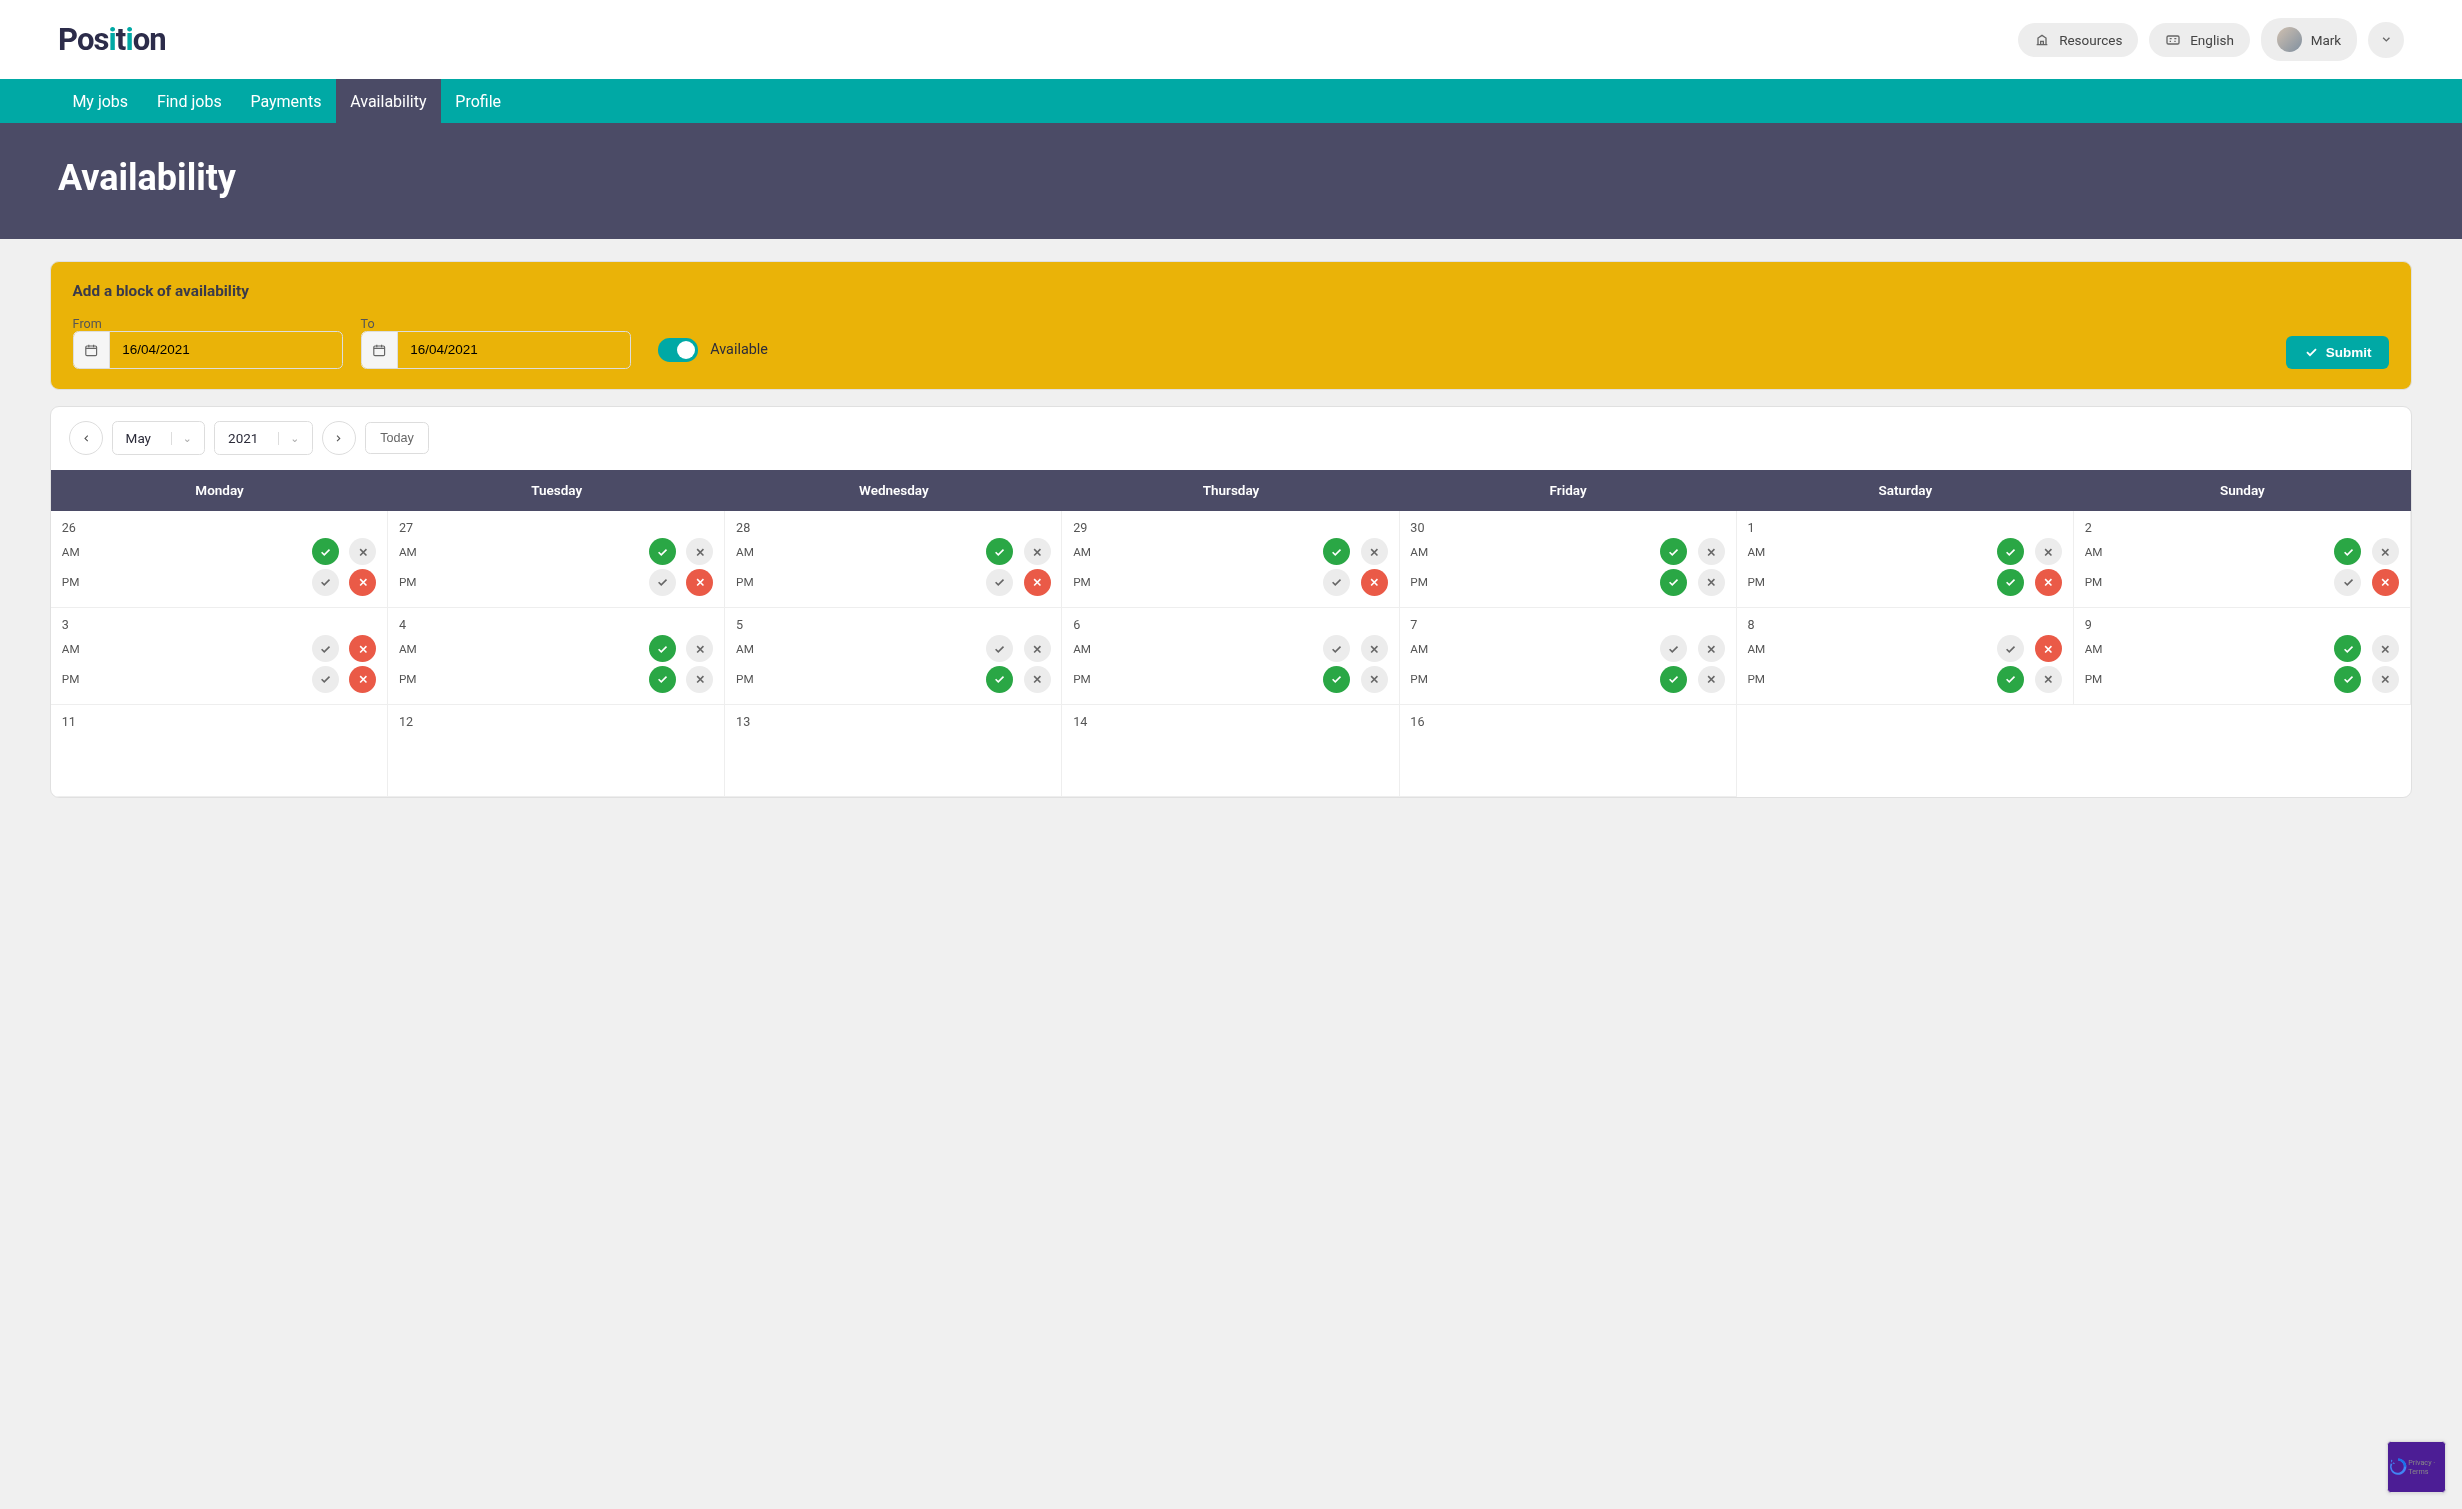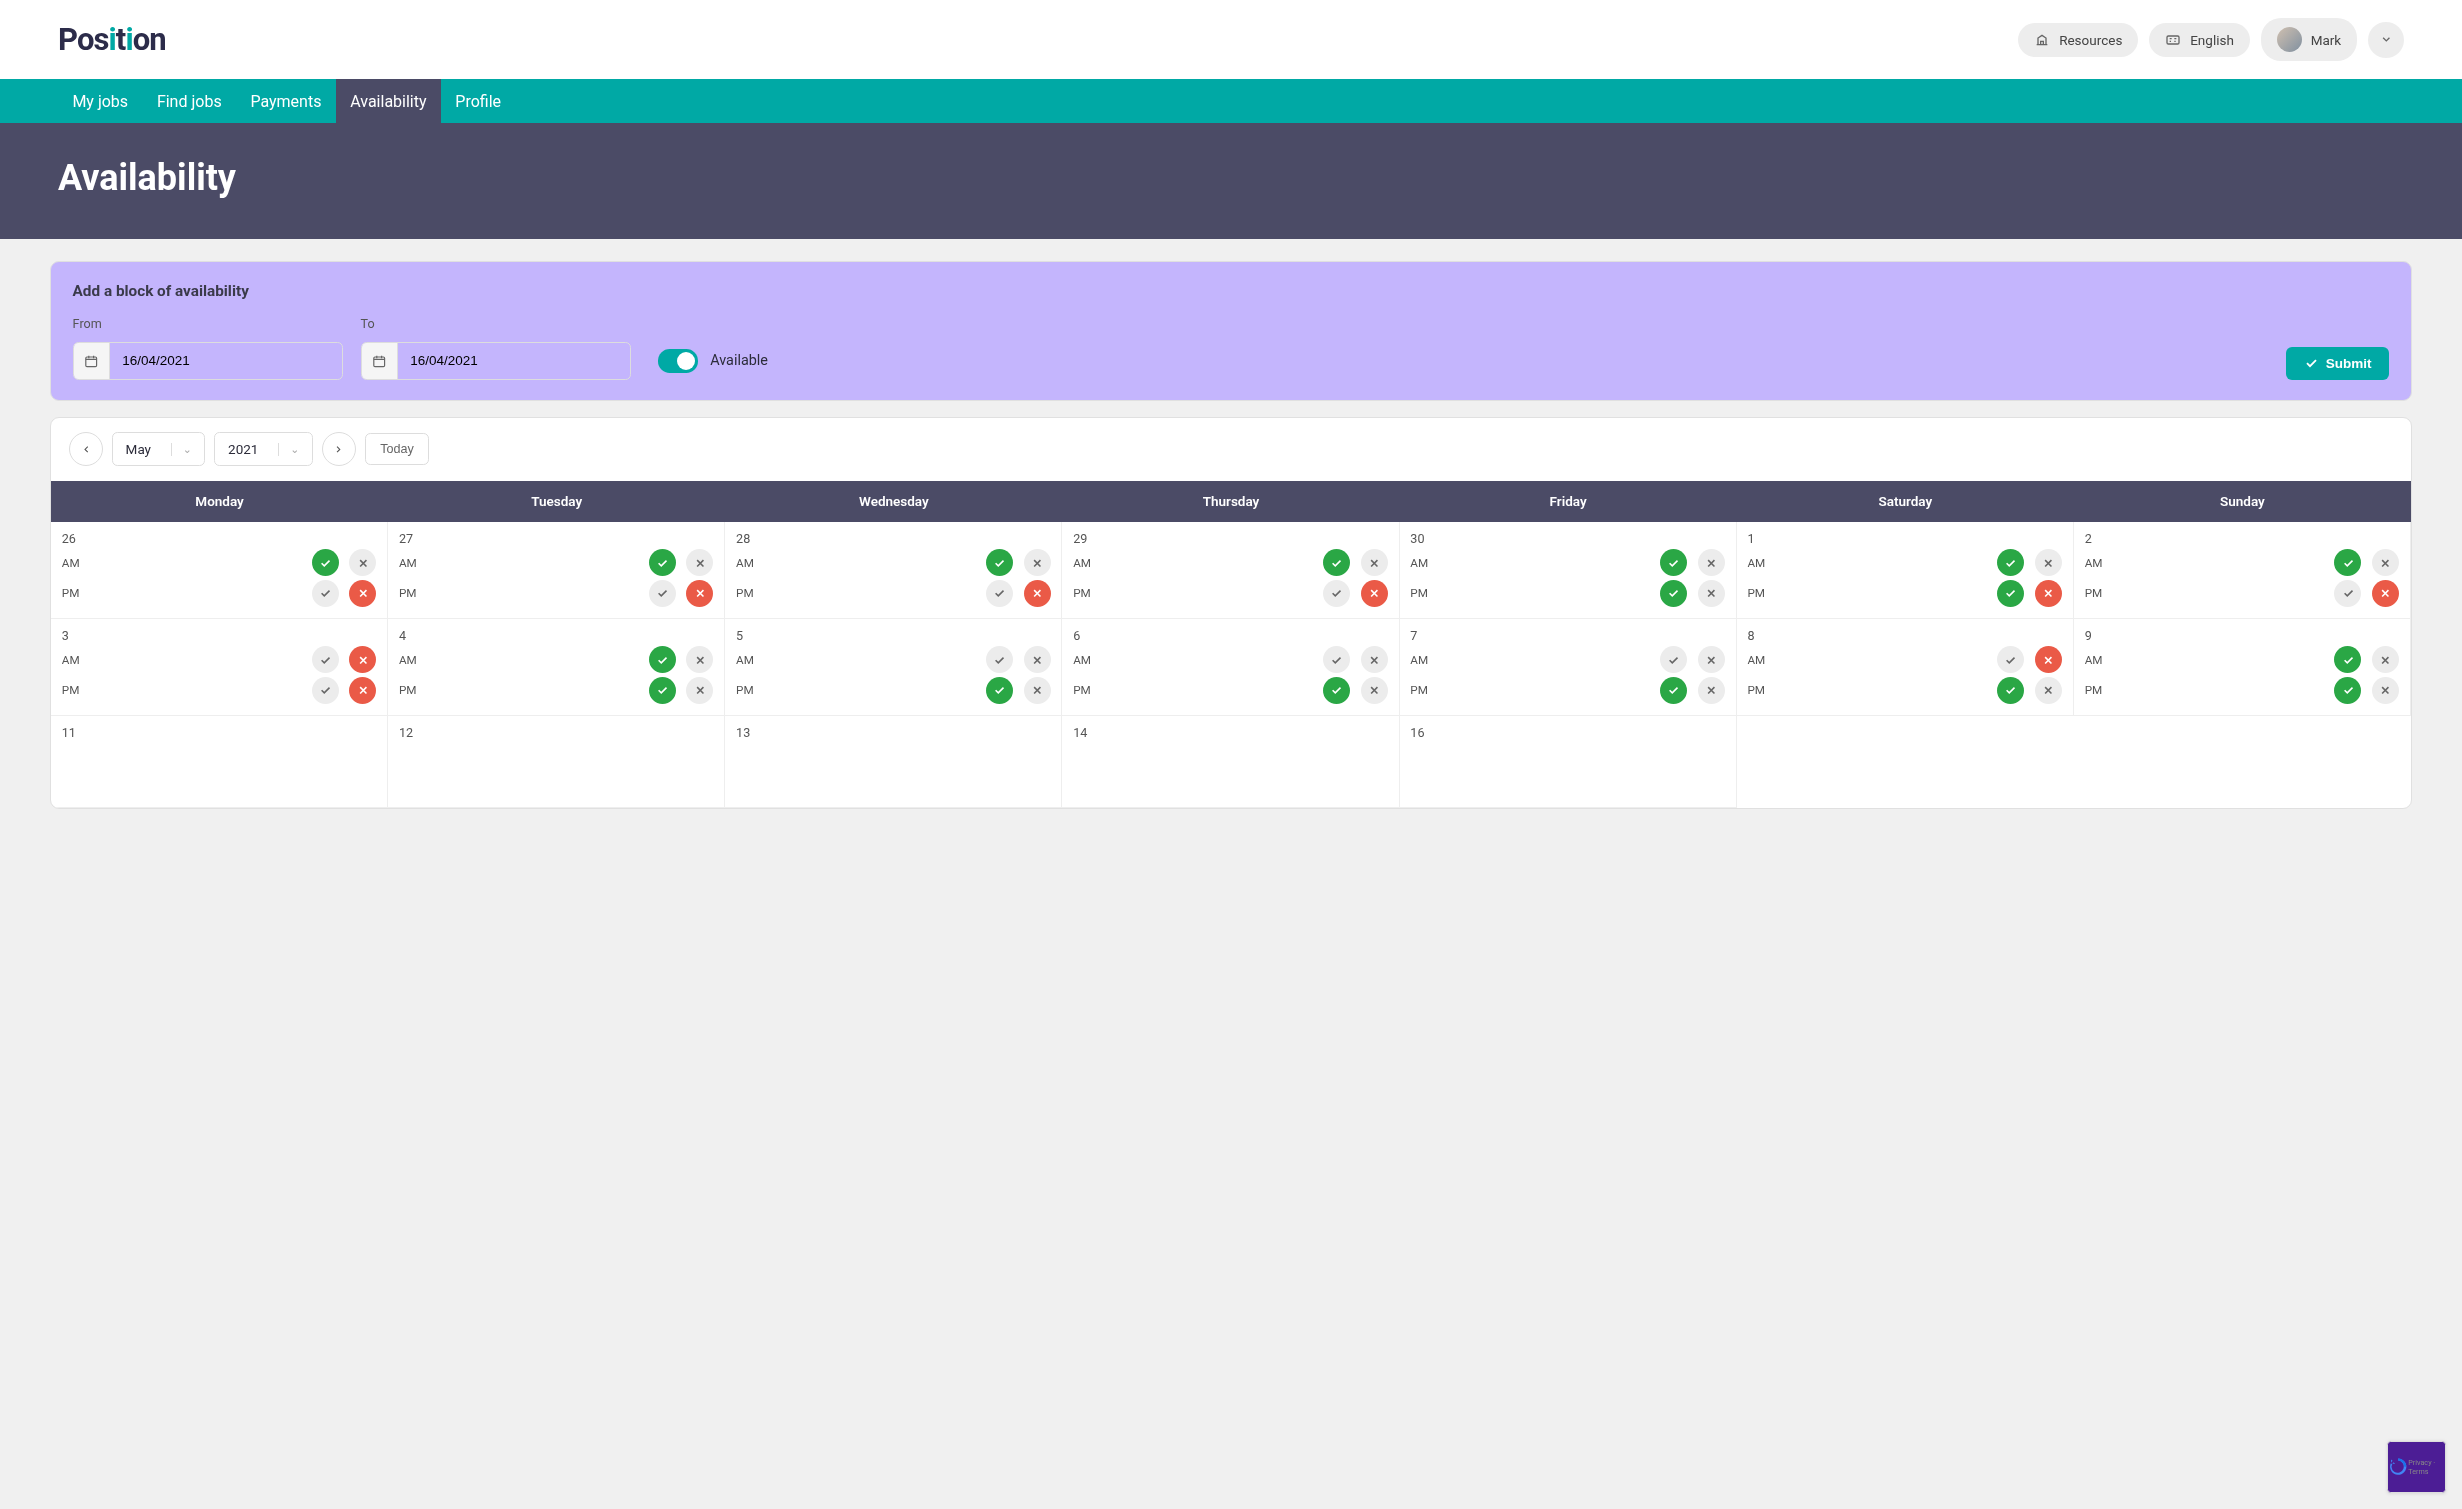--- a/index.html
+++ b/index.html
@@ -11,24 +11,24 @@
 .pill { background:#ededed; border-radius:20px; padding:9px 16px; display:flex; align-items:center; gap:9px; font-size:13.5px; color:#444; cursor:pointer; }
 .pill .ico { width:16px; height:16px; display:inline-flex; justify-content:center; align-items:center; }
 .avatar { width:25px; height:25px; border-radius:50%; background:linear-gradient(135deg,#d0c0b0,#8090a0); }
 .pill-sm { background:#ededed; border-radius:50%; width:36px; height:36px; display:flex; align-items:center; justify-content:center; cursor:pointer; }
 .nav { background:#00a9a5; display:flex; padding:0 58px; }
 .nav-item { color:#fff; padding:12.6px 14.4px; font-size:16px; cursor:pointer; }
 .nav-item.active { background:#4b4b66; }
 .hero { background:#4b4b66; padding:34px 58px 40px; }
 .hero h1 { color:#fff; font-size:36px; font-weight:700; }
 .content { padding:21.6px 50px; }
-.card { background:#c4b5fd; border-radius:9px; padding:20px 21.6px; margin-bottom:16px; border:0.9px solid #e0e0e0; }
+.card { background:#eab308; border-radius:9px; padding:20px 21.6px; margin-bottom:16px; border:0.9px solid #e0e0e0; }
 .card-title { font-size:15.3px; font-weight:700; color:#3a3a4a; margin-bottom:16px; }
 .form-row { display:flex; gap:18px; align-items:flex-end; }
-.form-group label { display:block; font-size:12.6px; color:#555; margin-bottom:11px; }
+.form-group label { display:block; font-size:12.6px; color:#555; margin-bottom:0; }
 .date-input { display:flex; align-items:center; border:0.9px solid #ddd; border-radius:5.4px; overflow:hidden; width:270px; }
 .date-ico { width:36px; height:36px; display:flex; align-items:center; justify-content:center; background:#f5f5f5; border-right:0.9px solid #ddd; }
 .date-input input { border:none; padding:9px 12.6px; font-size:13.5px; flex:1; outline:none; background:transparent; }
 .toggle-wrap { display:flex; align-items:center; gap:12.6px; margin-left:9px; }
 .toggle { width:40px; height:23.4px; background:#00a9a5; border-radius:11.7px; position:relative; cursor:pointer; }
 .toggle::after { content:""; position:absolute; width:18px; height:18px; background:#fff; border-radius:50%; right:2.7px; top:2.7px; }
 .submit { margin-left:auto; background:#00a9a5; color:#fff; border:none; border-radius:6px; padding:9px 18px; font-size:13.5px; font-weight:600; cursor:pointer; display:flex; align-items:center; gap:7.2px; }
 .cal-card { background:#fff; border-radius:9px; border:0.9px solid #e0e0e0; overflow:hidden; }
 .cal-ctrl { padding:14.4px 18px; display:flex; gap:9px; align-items:center; }
 .circ-btn { width:34px; height:34px; border-radius:50%; border:0.9px solid #ddd; background:#fff; display:flex; align-items:center; justify-content:center; cursor:pointer; font-size:14.4px; }

